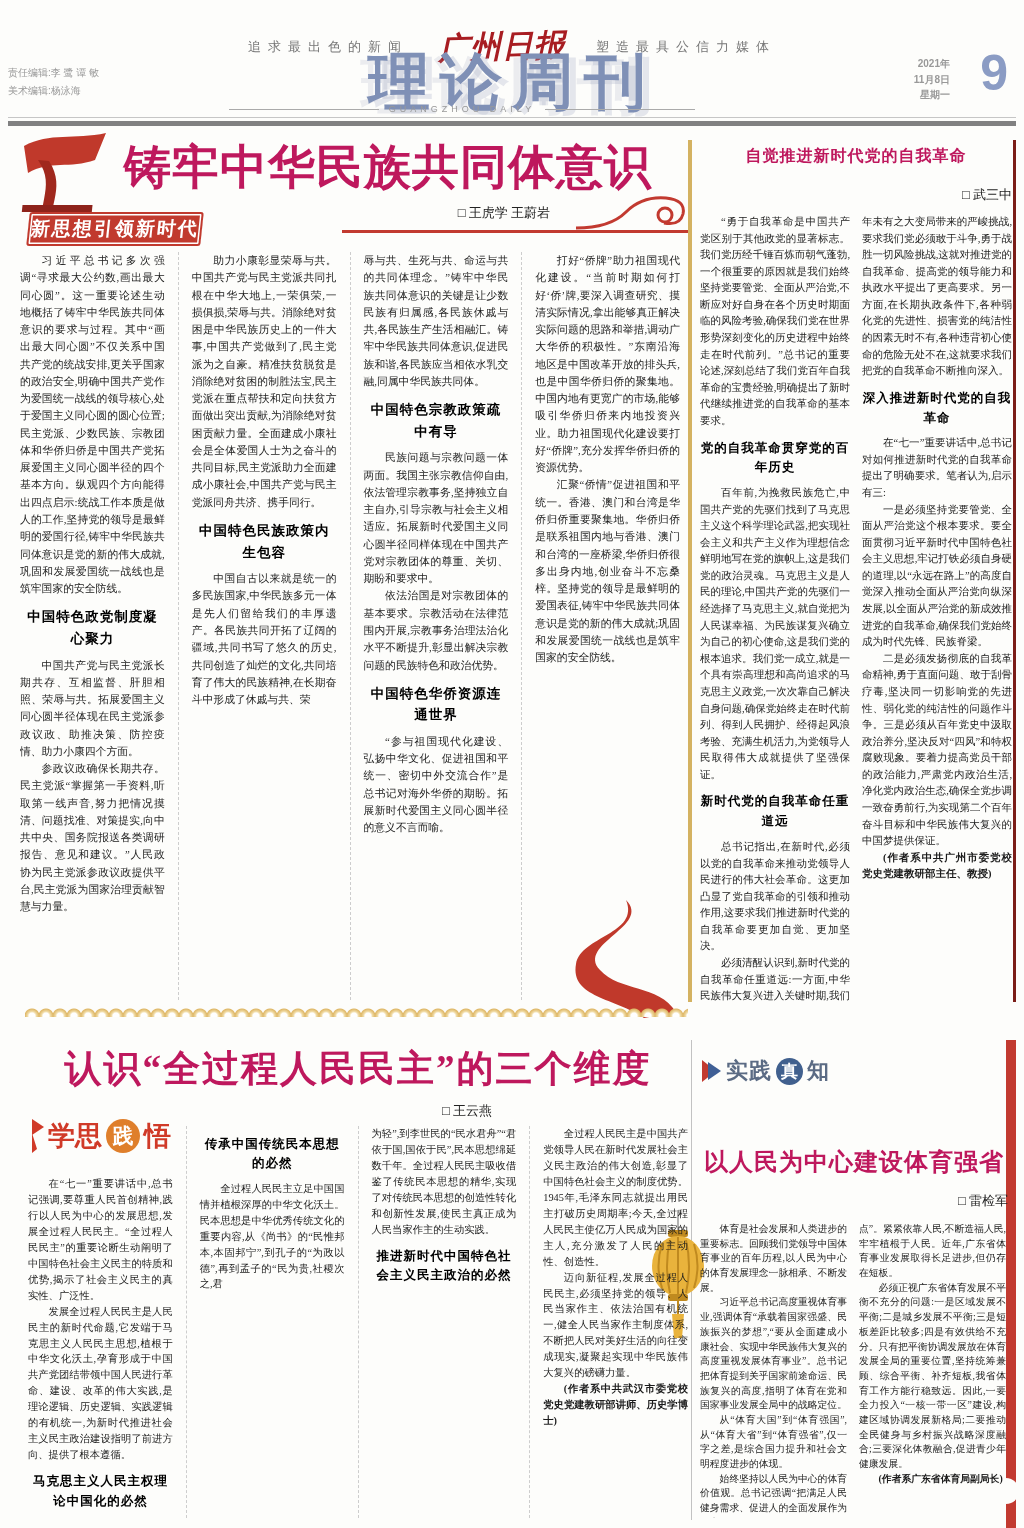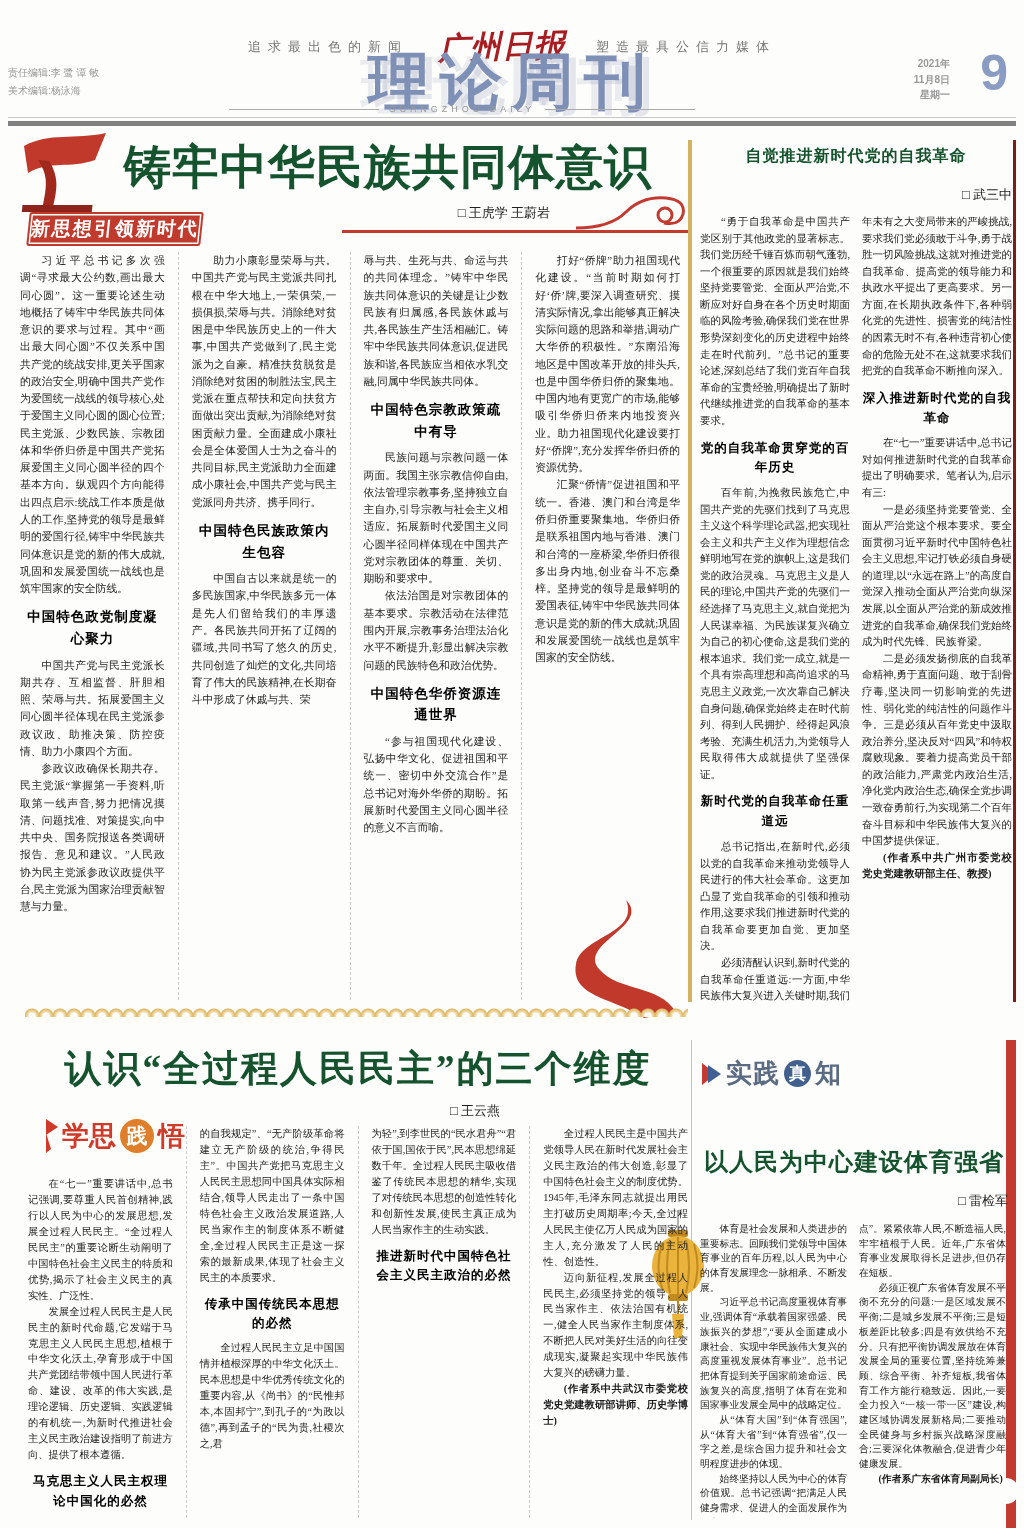--- a/index.html
+++ b/index.html
@@ -25,21 +25,21 @@
   
   .cols{display:flex;overflow:hidden;}
   .col{flex:1;min-width:0;}
   .col + .col{border-left:1px dashed #cdcdcd;padding-left:13px;margin-left:13px;}
   .cols.nosep .col + .col{border-left:none;padding-left:0;margin-left:12px;}
   .col p{margin:0;text-indent:2em;text-align:justify;}
   .col p.cont{text-indent:0;}
   .col p.note{font-weight:700;}
   .col h4{margin:9px 0 7px;font-size:13.5px;text-align:center;letter-spacing:1px;
           font-family:"Liberation Sans",sans-serif;color:#000;}
-  .headline{text-align:center;font-weight:800;color:#14532d;}
+  .headline{text-align:center;font-weight:800;color:#be185d;}
   .byline{text-align:right;font-size:13px;color:#222;}
   
   .main-title{left:88px;top:136px;width:600px;font-size:47px;letter-spacing:1px;
               font-family:"Liberation Sans",sans-serif;font-weight:900;}
   .main-byline{left:250px;top:204px;width:300px;}
   .main-rule{left:342px;top:230px;width:346px;height:3px;background:#c23a30;}
   .badge-lead{left:28px;top:212px;width:174px;height:34px;background:#c13a2e;transform:skewX(-6deg);
               display:flex;align-items:center;justify-content:center;color:#fff;font-weight:800;
               font-size:19px;letter-spacing:2px;font-family:"Liberation Sans",sans-serif;
               box-shadow:inset 0 0 0 2px #c13a2e,inset 0 0 0 3.5px #fff;border-radius:3px;}
@@ -51,37 +51,37 @@
   .scallop{left:25px;top:1002px;width:663px;height:15px;
      background-image:radial-gradient(circle at 7px 14px,#fff 3px,#f0dba6 4.5px,#dfb868 7px,rgba(0,0,0,0) 8px);
      background-size:14px 15px;background-repeat:repeat-x;}
   
   .rev-title{left:698px;top:146px;width:316px;font-size:16px;letter-spacing:1px;}
   .rev-byline{left:700px;top:186px;width:312px;}
   .rev-cols{left:700px;top:214px;width:312px;height:788px;font-size:10.5px;line-height:1.58;}
   .rev-cols h4{font-size:12.5px;}
   
   .dem-title{left:30px;top:1044px;width:656px;font-size:37px;letter-spacing:2px;}
-  .dem-byline{left:200px;top:1102px;width:300px;}
-  .badge-study{left:44px;top:1118px;display:flex;align-items:center;gap:2px;font-family:"Liberation Sans",sans-serif;}
+  .dem-byline{left:192px;top:1102px;width:300px;}
+  .badge-study{left:30px;top:1118px;display:flex;align-items:center;gap:2px;font-family:"Liberation Sans",sans-serif;}
   .badge-study .t{font-size:27px;font-weight:900;color:#d03a28;}
   .badge-study .circ{width:34px;height:34px;border-radius:50%;background:#df7f2b;color:#fff;
         display:flex;align-items:center;justify-content:center;font-size:21px;font-weight:800;margin:0 2px;}
   .dem-cols{left:28px;top:1126px;width:660px;height:392px;font-size:10.3px;line-height:1.55;}
   .dem-cols h4{font-size:12.5px;}
   .dem-cols .col.first{padding-top:50px;}
   .bottom-div{left:691px;top:1040px;width:1px;height:480px;background:#c2c2c2;}
   
   .badge-practice{left:702px;top:1056px;display:flex;align-items:center;gap:4px;font-family:"Liberation Sans",sans-serif;}
   .badge-practice .tris{position:relative;width:20px;height:22px;}
   .badge-practice .tri-r{position:absolute;left:0;top:0;width:0;height:0;
         border-left:14px solid #c23a30;border-top:11px solid transparent;border-bottom:11px solid transparent;}
   .badge-practice .tri-b{position:absolute;left:6px;top:2px;width:0;height:0;
         border-left:13px solid #3f5f95;border-top:9px solid transparent;border-bottom:9px solid transparent;}
-  .badge-practice .t{font-size:26px;font-weight:800;color:#5b6b84;letter-spacing:1px;}
+  .badge-practice .t{font-size:22px;font-weight:800;color:#5b6b84;letter-spacing:1px;}
   .badge-practice .circ{width:27px;height:27px;border-radius:50%;background:#41608e;color:#fff;
         display:flex;align-items:center;justify-content:center;font-size:17px;font-weight:800;}
   .spo-title{left:700px;top:1146px;width:308px;font-size:24px;letter-spacing:1px;}
   .spo-byline{left:700px;top:1192px;width:308px;}
   .spo-cols{left:700px;top:1222px;width:306px;height:296px;font-size:9.8px;line-height:1.5;}
   .red-bar{left:1006px;top:1040px;width:10px;height:488px;background:#c23a30;}
   .red-bar::after{content:"";position:absolute;left:-13px;bottom:24px;width:26px;height:26px;
         background:#fdfdfb;border-radius:50%;}
   
   .flag-holder{left:16px;top:130px;width:96px;height:108px;}
@@ -212,21 +212,20 @@
   <span class="t">悟</span>
 </div>
 <div class="abs cols dem-cols">
   <div class="col first">
       <p>在“七一”重要讲话中,总书记强调,要尊重人民首创精神,践行以人民为中心的发展思想,发展全过程人民民主。“全过程人民民主”的重要论断生动阐明了中国特色社会主义民主的特质和优势,揭示了社会主义民主的真实性、广泛性。</p>
       <p>发展全过程人民民主是人民民主的新时代命题,它发端于马克思主义人民民主思想,植根于中华文化沃土,孕育形成于中国共产党团结带领中国人民进行革命、建设、改革的伟大实践,是理论逻辑、历史逻辑、实践逻辑的有机统一,为新时代推进社会主义民主政治建设指明了前进方向、提供了根本遵循。</p>
       <h4>马克思主义人民主权理论中国化的必然</h4>
       <p>全过程人民民主坚持党的领导、人民当家作主、依法治国有机统一,是马克思主义人民民主理论中国化的最新成果。马克思主义认为,人民是历史的创造者,民主是人民“自己</p>
     </div>
   <div class="col">
-      <p class="cont">的自我规定”、“无产阶级革命将建立无产阶级的统治,争得民主”。中国共产党把马克思主义人民民主思想同中国具体实际相结合,领导人民走出了一条中国特色社会主义政治发展道路,人民当家作主的制度体系不断健全,全过程人民民主正是这一探索的最新成果,体现了社会主义民主的本质要求。</p>
       <h4>传承中国传统民本思想的必然</h4>
       <p>全过程人民民主立足中国国情并植根深厚的中华文化沃土。民本思想是中华优秀传统文化的重要内容,从《尚书》的“民惟邦本,本固邦宁”,到孔子的“为政以德”,再到孟子的“民为贵,社稷次之,君</p>
     </div>
   <div class="col">
       <p class="cont">为轻”,到李世民的“民水君舟”“君依于国,国依于民”,民本思想绵延数千年。全过程人民民主吸收借鉴了传统民本思想的精华,实现了对传统民本思想的创造性转化和创新性发展,使民主真正成为人民当家作主的生动实践。</p>
       <h4>推进新时代中国特色社会主义民主政治的必然</h4>
     </div>
   <div class="col">
       <p>全过程人民民主是中国共产党领导人民在新时代发展社会主义民主政治的伟大创造,彰显了中国特色社会主义的制度优势。1945年,毛泽东同志就提出用民主打破历史周期率;今天,全过程人民民主使亿万人民成为国家的主人,充分激发了人民的主动性、创造性。</p>
       <p>迈向新征程,发展全过程人民民主,必须坚持党的领导、人民当家作主、依法治国有机统一,健全人民当家作主制度体系,不断把人民对美好生活的向往变成现实,凝聚起实现中华民族伟大复兴的磅礴力量。</p>

